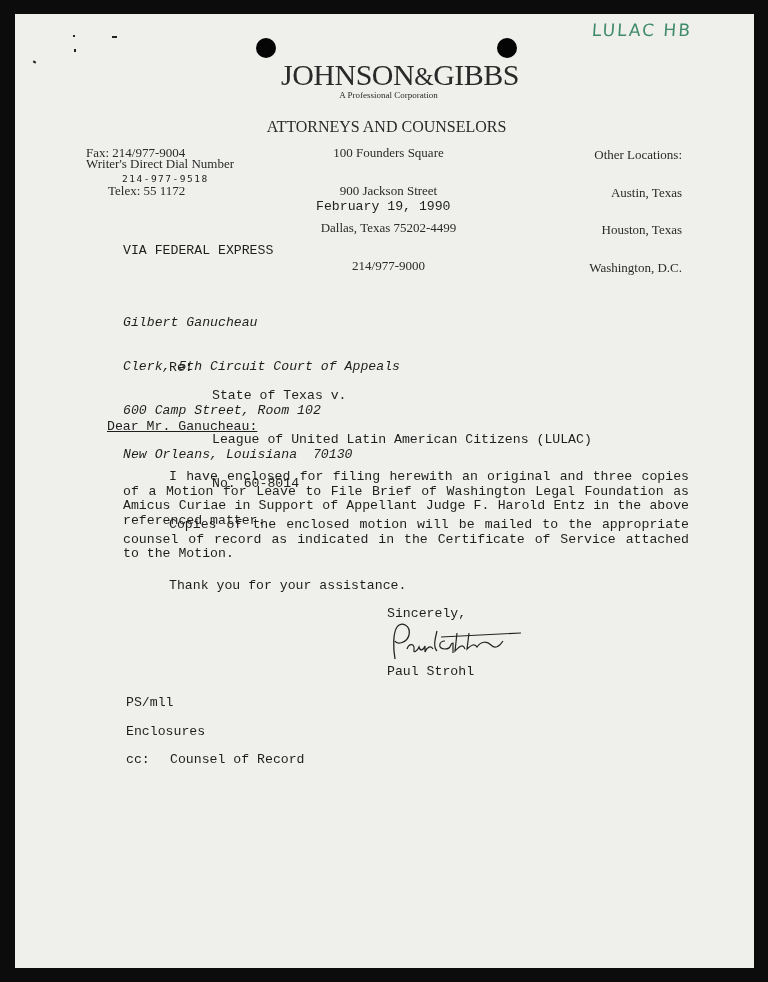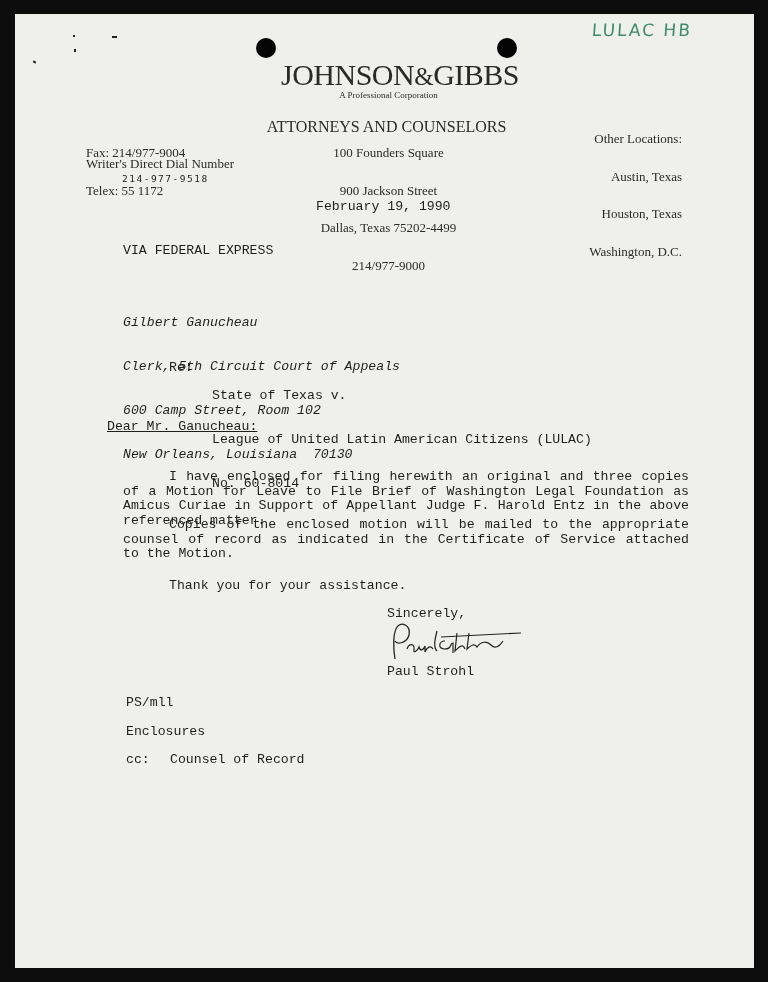--- a/index.html
+++ b/index.html
@@ -5,21 +5,21 @@
     html, body { margin: 0; padding: 0; }
     body {
       width: 768px; height: 982px; background: #0c0c0c; position: relative; overflow: hidden;
       font-family: "Liberation Mono", monospace;
     }
     .page {
       position: absolute; left: 15px; top: 14px; width: 739px; height: 954px;
       background: #efefec;
     }
     .abs { position: absolute; white-space: pre; }
-    .serif { font-family: "Liberation Serif", serif; color: #2a2a2a; }
+    .serif { font-family: "Liberation Serif", serif; color: #2a2a2a; text-align: right; }
     .mono { font-family: "Liberation Mono", monospace; color: #1e1e1e; font-size: 13.2px; }
     .hole { position: absolute; width: 20px; height: 20px; border-radius: 50%; background: #050505; }
     .speck { position: absolute; background: #222; }
     .firm-name { font-size: 25px; letter-spacing: -0.5px; }
     .firm-name .big { font-size: 30px; }
     .small-serif { font-size: 13px; line-height: 12.5px; }
     .hand { color: #3e8a6a; font-family: "DejaVu Sans", sans-serif; font-size: 17px; letter-spacing: 2px; transform: skew(-4deg); }
     .underline { text-underline-offset: 3px; }
     .para { position: absolute; width: 566px; text-align: justify; text-align-last: left; line-height: 14.6px; font-family: "Liberation Mono", monospace; color: #1e1e1e; font-size: 13.2px; white-space: normal; }
     .para .indent { display: inline-block; width: 46px; }
@@ -51,21 +51,21 @@
     <div>214/977-9000</div>
   </div>
 
   <div class="abs serif small-serif" style="left:71px;top:108px;">
     <div>Fax: 214/977-9004</div>
     <div>Telex: 55 1172</div>
   </div>
   <div class="abs serif small-serif" style="left:71px;top:144px;">Writer's Direct Dial Number</div>
   <div class="abs digits" style="left:107px;top:159px;">214-977-9518</div>
 
-  <div class="abs serif small-serif" style="right:72px;top:94px;text-align:right;margin-left:28px;">
+  <div class="abs serif small-serif" style="right:72px;top:110px;text-align:right;margin-left:28px;">
     <div>Other Locations:</div>
     <div>Austin, Texas</div>
     <div>Houston, Texas</div>
     <div>Washington, D.C.</div>
   </div>
 
   <div class="abs mono" style="left:283px;top:185px;margin-left:18px;">February 19, 1990</div>
   <div class="abs mono underline" style="left:108px;top:229px;">VIA FEDERAL EXPRESS</div>
 
   <div class="abs mono" style="left:108px;top:273px;line-height:14.6px;font-style:italic;">

